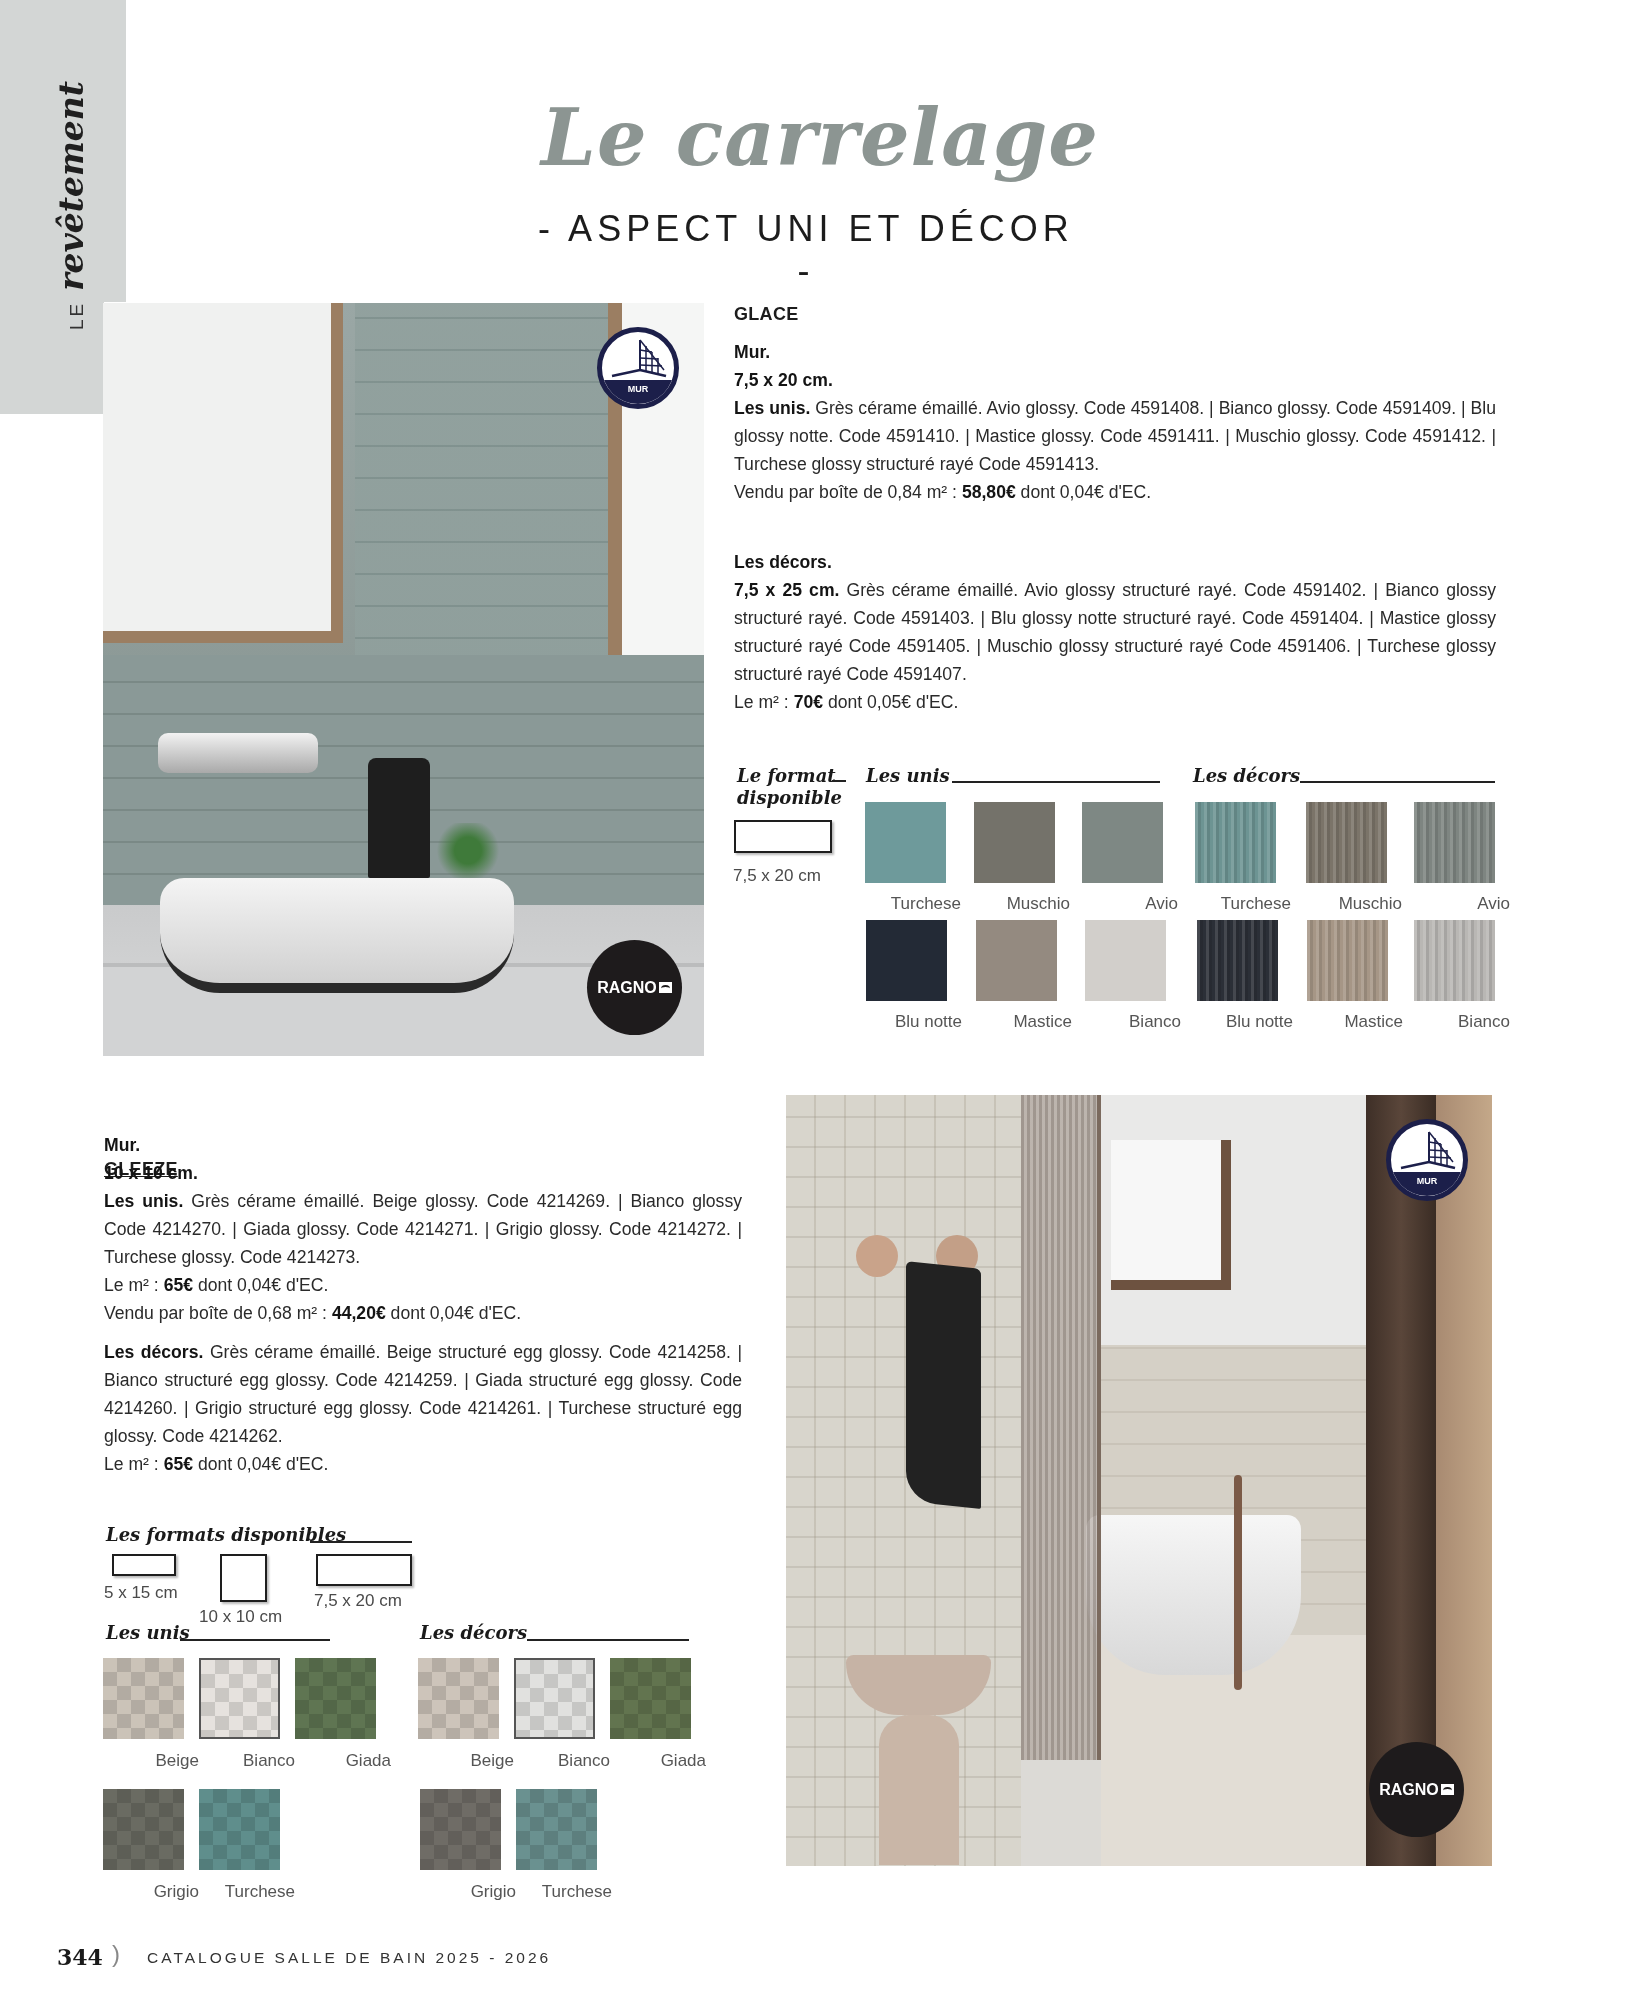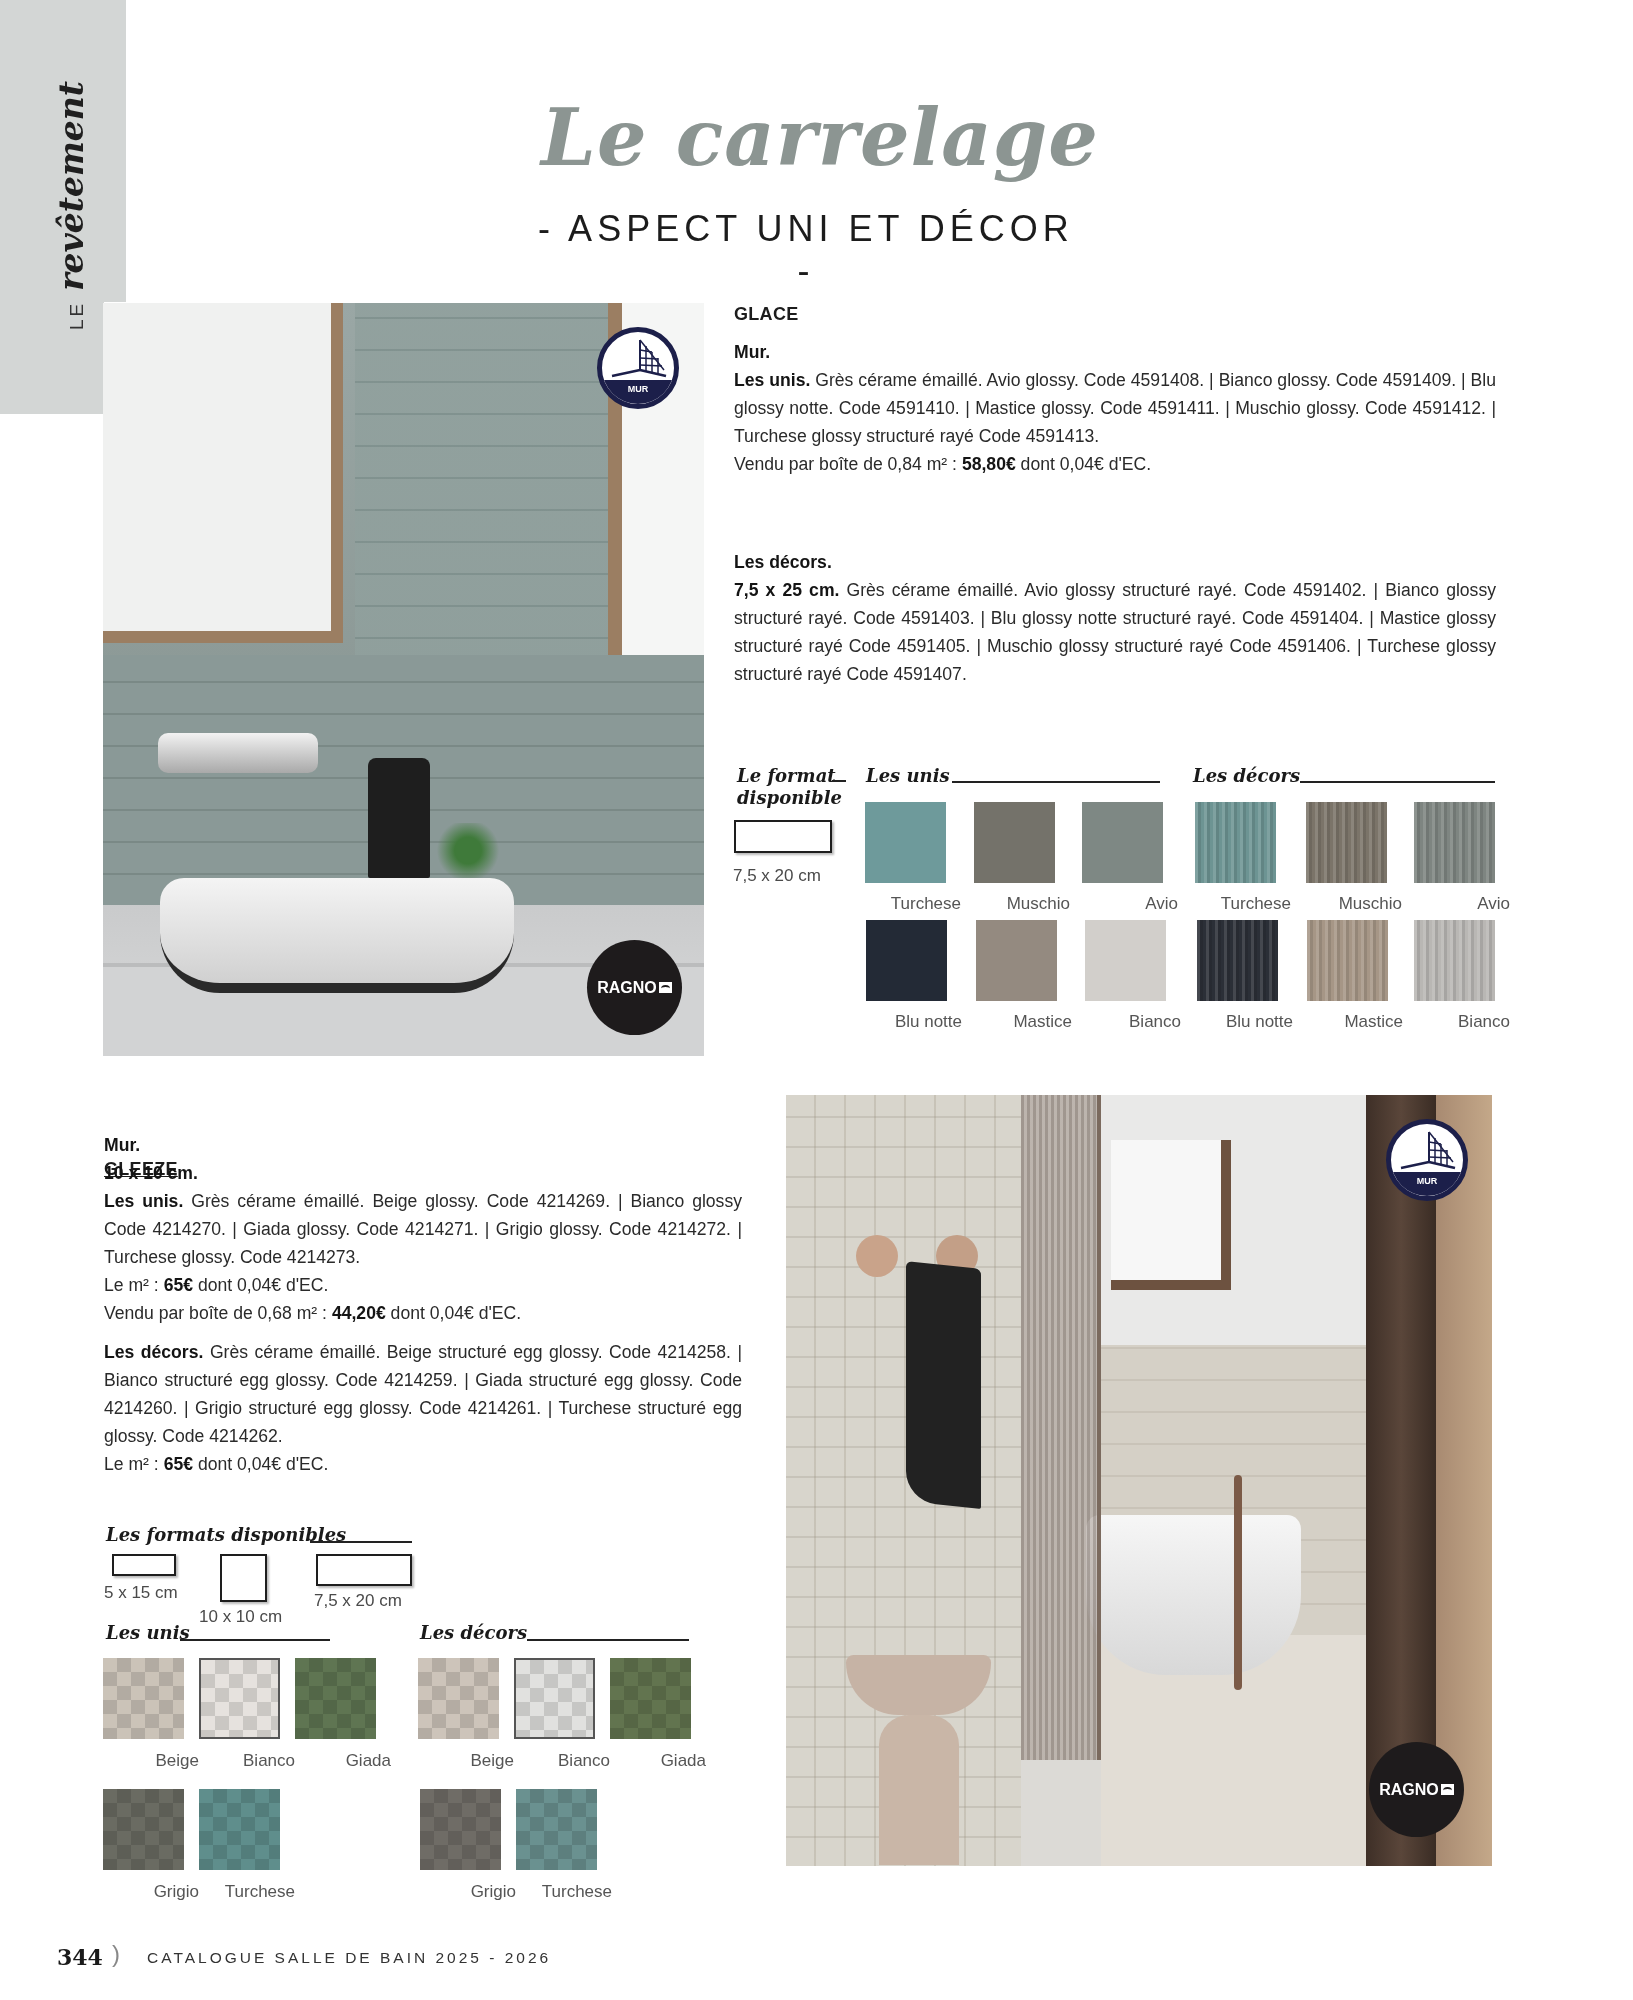--- a/index.html
+++ b/index.html
@@ -118,26 +118,28 @@
   </div>
   <div class="badge-ragno" style="left:484px; top:637px;">
     <span>RAGNO</span>
     <div class="rg-logo"></div>
   </div>
 </div>
 
 <div class="prod-head" style="left:734px; top:304px;">GLACE</div>
 <div class="body-text" style="left:734px; top:338px; width:762px;">
   <span class="line"><b>Mur.</b></span>
+  <span class="line"><b>7,5 x 20 cm.</b></span>
   <span class="line"><b>Les unis.</b> <span>Grès cérame émaillé. Avio glossy. Code 4591408. | Bianco glossy. Code 4591409. | Blu glossy notte. Code 4591410. | Mastice glossy. Code 4591411. | Muschio glossy. Code 4591412. | Turchese glossy structuré rayé Code 4591413.</span></span>
   <span class="line"><span>Vendu par boîte de 0,84 m² : </span><b>58,80€</b><span> dont 0,04€ d'EC.</span></span>
 </div>
 <div class="body-text" style="left:734px; top:548px; width:762px;">
   <span class="line"><b>Les décors.</b></span>
   <span class="line"><b>7,5 x 25 cm.</b> <span>Grès cérame émaillé. Avio glossy structuré rayé. Code 4591402. | Bianco glossy structuré rayé. Code 4591403. | Blu glossy notte structuré rayé. Code 4591404. | Mastice glossy structuré rayé Code 4591405. | Muschio glossy structuré rayé Code 4591406. | Turchese glossy structuré rayé Code 4591407.</span></span>
+  <span class="line"><span>Le m² : </span><b>70€</b><span> dont 0,05€ d'EC.</span></span>
 </div>
 
 <div class="scr" style="left:737px; top:765px;">
   <div>Le format</div>
   <div>disponible</div>
 </div>
 <div class="rule" style="left:832px; top:780px; width:14px;"></div>
 <div class="fmt-box" style="left:734px; top:820px; width:98px; height:33px;"></div>
 <div class="fmt-label" style="left:733px; top:866px;">7,5 x 20 cm</div>
 

